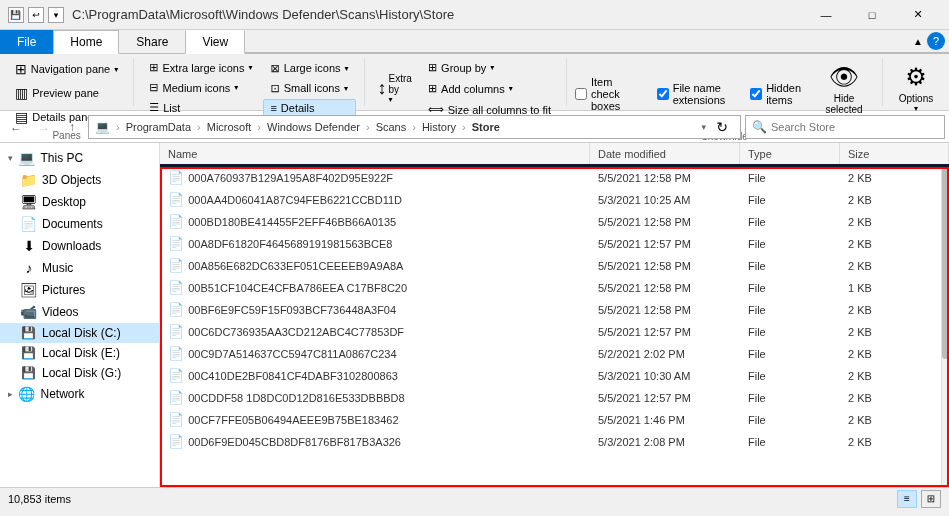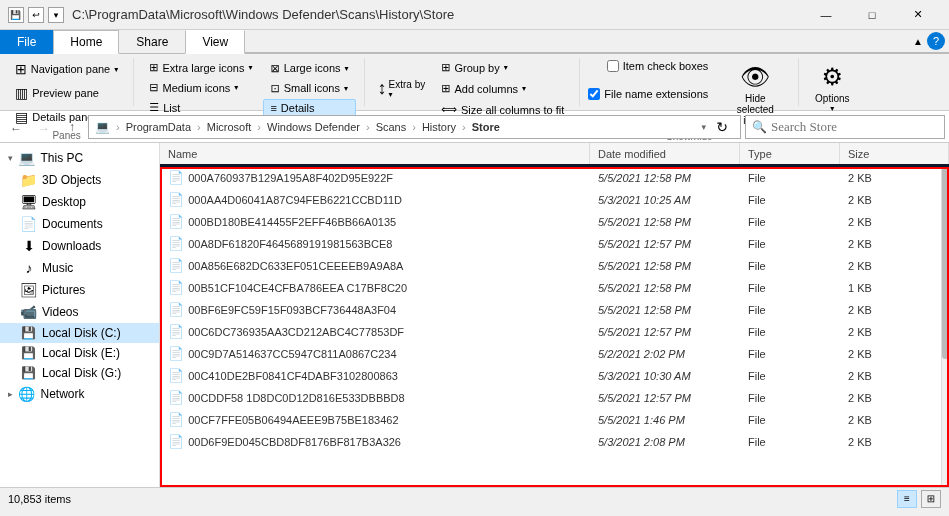--- a/index.html
+++ b/index.html
@@ -45,21 +45,21 @@
       align-items: center;
       padding: 0 4px;
       gap: 4px;
     }
     .nav-btn { width: 24px; height: 24px; display: flex; align-items: center; justify-content: center; border: 1px solid transparent; border-radius: 2px; cursor: pointer; font-size: 12px; color: #555; }
     .nav-btn.disabled { color: #ccc; cursor: default; }
     .address-bar { flex: 1; height: 24px; border: 1px solid #aaa; display: flex; align-items: center; padding: 0 6px; background: white; font-size: 11px; gap: 4px; }
     .breadcrumb-item { color: #333; cursor: pointer; }
     .breadcrumb-sep { color: #999; margin: 0 2px; }
     .search-box { width: 200px; height: 24px; border: 1px solid #aaa; display: flex; align-items: center; padding: 0 6px; background: white; font-size: 11px; gap: 4px; }
-    .search-box input { border: none; outline: none; flex: 1; font-size: 13px; background: transparent; font-family: Liberation Serif, serif; }
+    .search-box input { border: none; outline: none; flex: 1; font-size: 11px; background: transparent; }
     .refresh-btn { width: 24px; height: 24px; display: flex; align-items: center; justify-content: center; border: 1px solid transparent; cursor: pointer; font-size: 14px; }
 
     
     .main { display: flex; height: calc(516px - 30px - 88px - 32px - 22px); }
 
     
     .sidebar { width: 160px; background: white; border-right: 1px solid #ddd; overflow-y: auto; padding: 4px 0; }
     .sidebar-item { display: flex; align-items: center; gap: 4px; padding: 3px 8px; cursor: pointer; font-size: 12px; }
     .sidebar-item.selected { background: #cce8ff; }
     .sidebar-item .icon { font-size: 14px; width: 18px; text-align: center; }
@@ -71,21 +71,21 @@
     .col-header { padding: 0 8px; font-size: 11px; color: #444; border-right: 1px solid #ddd; height: 100%; display: flex; align-items: center; cursor: pointer; user-select: none; }
     .col-name { width: 430px; }
     .col-date { width: 150px; }
     .col-type { width: 100px; }
     .col-size { flex: 1; }
     .file-list { flex: 1; overflow-y: auto; }
     .file-row { display: flex; align-items: center; height: 22px; border-bottom: 1px solid transparent; }
     .file-row .cell { padding: 0 8px; font-size: 11px; color: #333; overflow: hidden; text-overflow: ellipsis; white-space: nowrap; }
     .cell-name { width: 430px; display: flex; align-items: center; gap: 4px; }
     .cell-name .file-icon { font-size: 13px; color: #888; flex-shrink: 0; }
-    .cell-date { width: 150px; font-style: italic; }
+    .cell-date { width: 150px; }
     .cell-type { width: 100px; }
     .cell-size { flex: 1; }
 
     
     .status-bar { height: 22px; background: #f0f0f0; border-top: 1px solid #ccc; display: flex; align-items: center; padding: 0 8px; gap: 8px; font-size: 11px; }
     .status-right { margin-left: auto; display: flex; gap: 4px; }
     .view-toggle { width: 20px; height: 18px; display: flex; align-items: center; justify-content: center; border: 1px solid #aaa; cursor: pointer; font-size: 10px; }
 
     
     .sidebar::-webkit-scrollbar, .file-list::-webkit-scrollbar { width: 8px; }
@@ -215,21 +215,21 @@
               <span>Size all columns to fit</span>
             </div>
           </div>
         </div>
       </div>
       <div class="ribbon-group-label">Current view</div>
     </div>
 
     <div class="ribbon-group">
       <div class="ribbon-group-items">
-        <div style="display:flex; flex-direction:column; gap:16px; justify-content:center;align-items:flex-end;">
+        <div style="display:flex; flex-direction:row; gap:16px; justify-content:center;">
           <div class="checkbox-item">
             <input type="checkbox" style="">
             <span>Item check boxes</span>
           </div>
           <div class="checkbox-item">
             <input type="checkbox" checked="" style="">
             <span>File name extensions</span>
           </div>
           <div class="checkbox-item">
             <input type="checkbox" checked="" style="">

